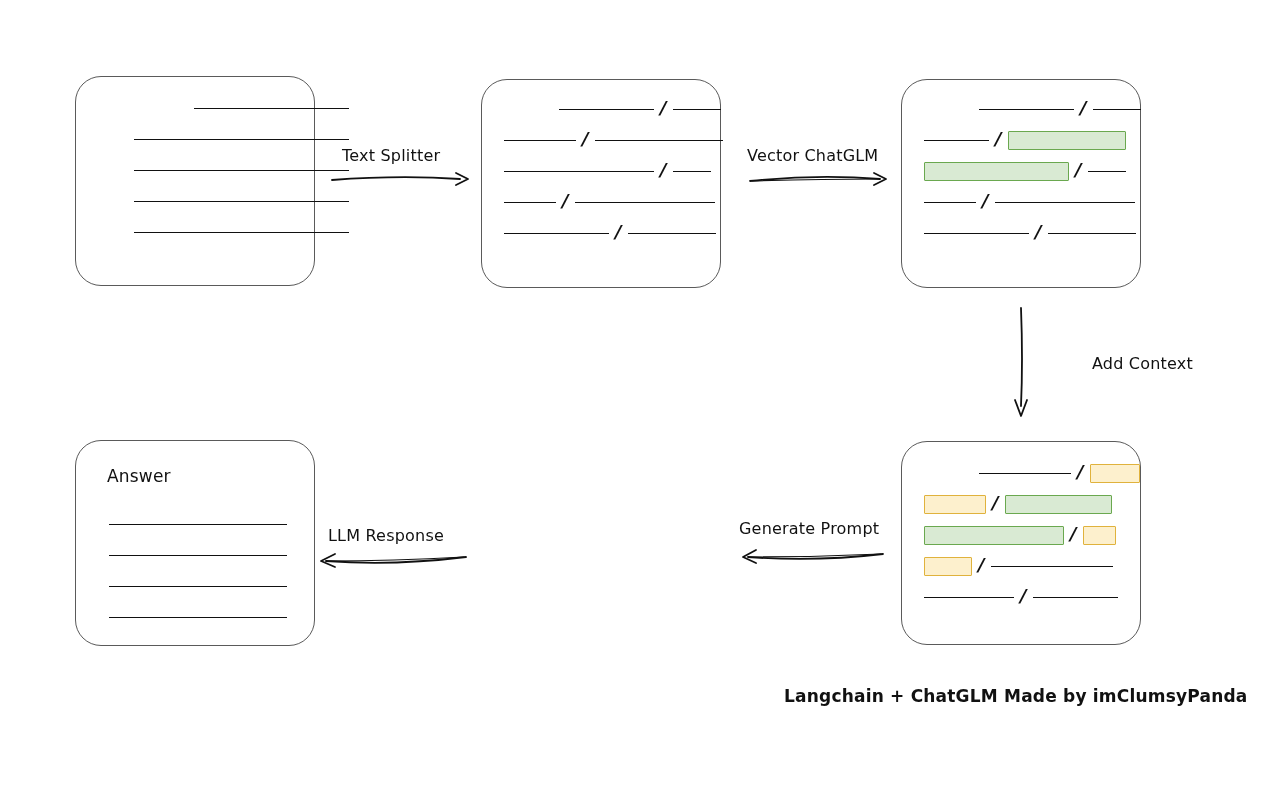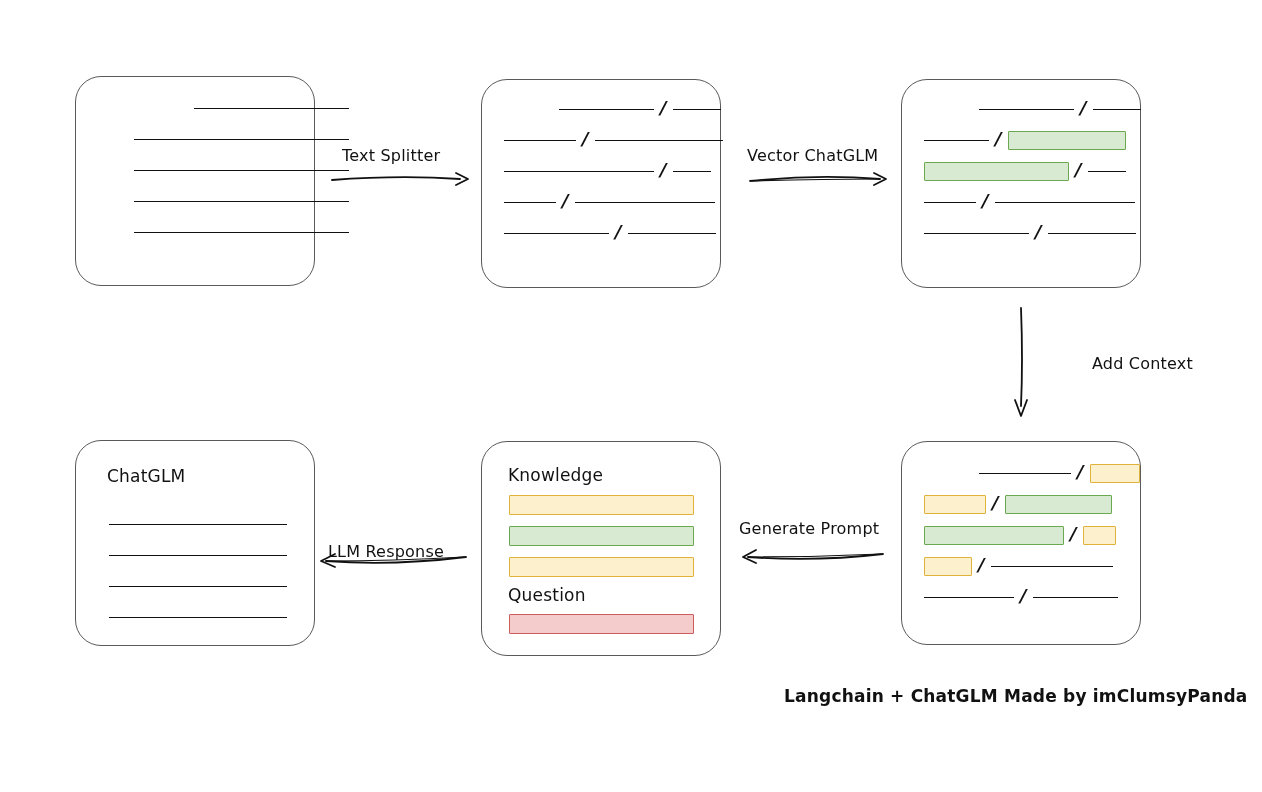--- a/index.html
+++ b/index.html
@@ -252,38 +252,30 @@
       </div>
   </div>
 
   <div class="arrow-label" style="left:739px; top:519px;">Generate Prompt</div>
   <svg class="arrow-svg" style="left:740px; top:546px;" width="145" height="20" viewBox="0 0 145 20">
     <path d="M143,8 Q75,16 8,11" stroke="#111" stroke-width="1.8" fill="none" stroke-linecap="round"></path>
     <path d="M141,8 Q75,11 8,11" stroke="#111" stroke-width="1.2" fill="none" stroke-linecap="round"></path>
     <path d="M16,4 L3,11 L16,17" stroke="#111" stroke-width="1.8" fill="none" stroke-linejoin="round" stroke-linecap="round"></path>
   </svg>
 
-  <div class="card" style="left:481px; top:441px; width:240px; height:215px;">
-    <div class="card-heading" style="left:26px; top:23px;">Knowledge</div>
-    <div class="wide-bar chunk yellow" style="left:27px; top:53px; width:185px;"></div>
-    <div class="wide-bar chunk green" style="left:27px; top:84px; width:185px;"></div>
-    <div class="wide-bar chunk yellow" style="left:27px; top:115px; width:185px;"></div>
-    <div class="card-heading" style="left:26px; top:143px;">Question</div>
-    <div class="wide-bar chunk red" style="left:27px; top:172px; width:185px;"></div>
-  </div>
-
-  <div class="arrow-label" style="left:328px; top:542px;">LLM Response</div>
+
+  <div class="arrow-label" style="left:328px; top:526px;">LLM Response</div>
   <svg class="arrow-svg" style="left:318px; top:550px;" width="150" height="20" viewBox="0 0 150 20">
     <path d="M148,7 Q75,16 8,11" stroke="#111" stroke-width="1.8" fill="none" stroke-linecap="round"></path>
     <path d="M146,7 Q75,11 8,11" stroke="#111" stroke-width="1.2" fill="none" stroke-linecap="round"></path>
     <path d="M17,4 L3,11 L17,17" stroke="#111" stroke-width="1.8" fill="none" stroke-linejoin="round" stroke-linecap="round"></path>
   </svg>
 
   <div class="card" style="left:75px; top:440px; width:240px; height:206px;">
-    <div class="card-heading" style="left:31px; top:25px;">ChatGLM</div>
+    <div class="card-heading" style="left:31px; top:25px;">Answer</div>
     <div class="lines">
         <div class="line-row" style="left: 33px; top: 74px;">
           <span class="seg" style="width: 178px;"></span>
         </div>
         <div class="line-row" style="left: 33px; top: 105px;">
           <span class="seg" style="width: 178px;"></span>
         </div>
         <div class="line-row" style="left: 33px; top: 136px;">
           <span class="seg" style="width: 178px;"></span>
         </div>

